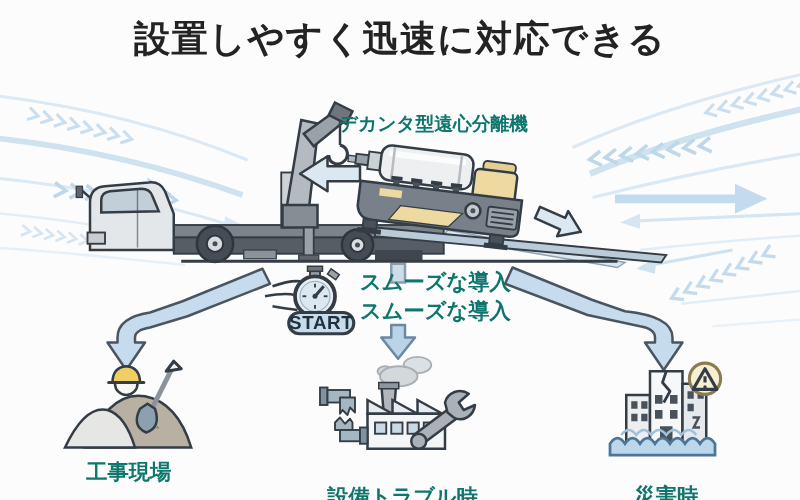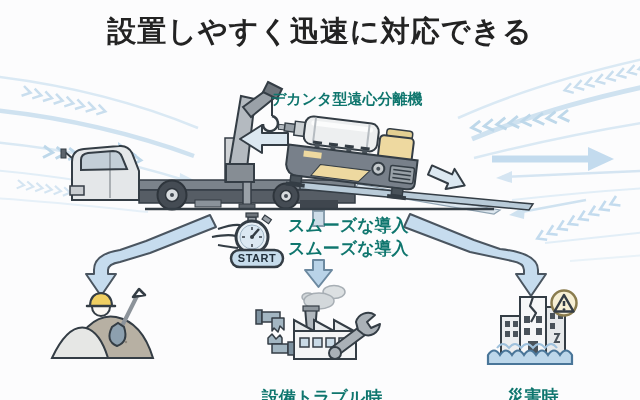--- a/index.html
+++ b/index.html
@@ -5,21 +5,21 @@
   html,body{margin:0;padding:0;background:#fcfcfd;}
   #stage{position:relative;width:640px;height:400px;overflow:hidden;background:#fcfcfd;
          font-family:"Liberation Sans",sans-serif;}
   #scene{position:absolute;left:0;top:0;}
   .lbl{position:absolute;color:#0f766e;font-weight:700;white-space:nowrap;}
   #title{left:0;right:0;top:12px;text-align:center;font-size:29px;font-weight:800;letter-spacing:1px;color:#232323;}
   #machine-label{left:271px;top:90px;font-size:15px;}
   #deploy-line1{left:288px;top:214px;font-size:17px;}
   #deploy-line2{left:288px;top:237px;font-size:17px;}
   #start-label{left:231px;top:250px;width:52px;height:17px;text-align:center;
-               line-height:17px;font-size:11px;letter-spacing:.5px;color:#22303c;}
+               line-height:17px;font-size:15px;letter-spacing:.5px;color:#22303c;}
   .scenario-label{font-size:17px;text-align:center;}
   #label-construction{left:41px;top:366px;width:124px;}
   #label-factory{left:250px;top:366px;width:144px;margin-top:20px;}
   #label-disaster{left:473px;top:385px;width:120px;}
 </style>
 </head>
 <body>
 
 <div id="stage">
 
@@ -245,16 +245,17 @@
       <circle cx="564" cy="309.6" r="1.4" fill="#343d45"></circle>
     </g>
   </g>
 </svg>
 
 <div id="title" class="lbl">設置しやすく迅速に対応できる</div>
 <div id="machine-label" class="lbl">デカンタ型遠心分離機</div>
 <div id="deploy-line1" class="lbl">スムーズな導入</div>
 <div id="deploy-line2" class="lbl">スムーズな導入</div>
 <div id="start-label" class="lbl">START</div>
+<div id="label-construction" class="lbl scenario-label">工事現場</div>
 <div id="label-factory" class="lbl scenario-label">設備トラブル時</div>
 <div id="label-disaster" class="lbl scenario-label">災害時</div>
 
 </div>
 
 </body></html>

